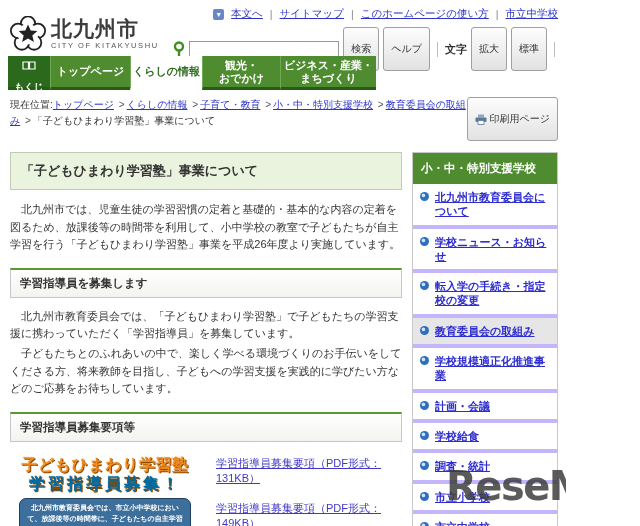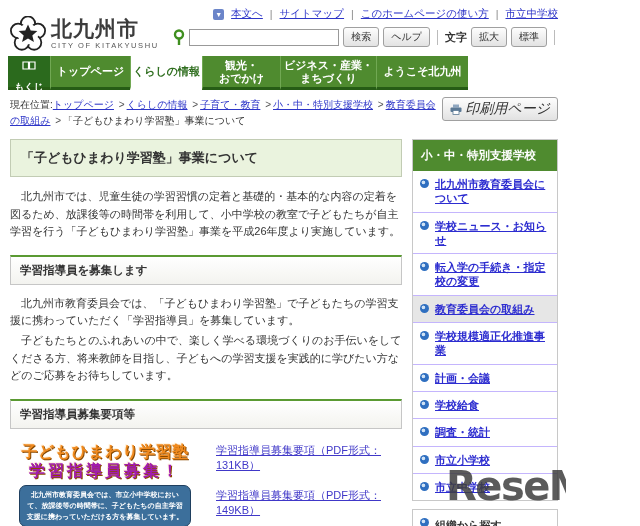--- a/index.html
+++ b/index.html
@@ -14,55 +14,55 @@
   .logo { display:flex; align-items:center; gap:5px; margin-top:8px; cursor:pointer; }
   .logo-title { font-size:21px; font-weight:bold; color:#3c3c3c; letter-spacing:1px; line-height:1; }
   .logo-sub { font-size:7.5px; color:#555; letter-spacing:1.6px; margin-top:2px; }
   .header-right { display:flex; flex-direction:column; align-items:flex-end; gap:6px; padding-top:3px; }
   .top-links { display:flex; align-items:center; gap:7px; font-size:10.5px; }
   .top-links a { color:#2d35c8; text-decoration:underline; cursor:pointer; }
   .tl-sep { color:#888; }
   .skip-ico { width:11px; height:11px; background:#6b85c9; border-radius:2px; display:inline-flex; align-items:center; justify-content:center; color:#fff; font-size:7px; line-height:1; }
   .search-row { display:flex; align-items:center; gap:4px; font-size:10.5px; }
   .search-input { width:150px; height:17px; border:1px solid #999; background:#fff; font-size:11px; padding:0 3px; }
-  .btn { font-size:10px; color:#333; padding:2px 7px; background:linear-gradient(#fdfdfd,#e2e2e2); border:1px solid #a0a0a0; border-radius:3px; cursor:pointer; white-space:nowrap; display:inline-flex; align-items:center; gap:3px; }
+  .btn { font-size:10px; color:#333; padding:14px 7px; background:linear-gradient(#fdfdfd,#e2e2e2); border:1px solid #a0a0a0; border-radius:3px; cursor:pointer; white-space:nowrap; display:inline-flex; align-items:center; gap:3px; }
   .vsep { width:1px; height:15px; background:#bbb; margin:0 3px; }
   .txt-label { font-size:11px; font-weight:bold; color:#333; }
   
   .nav { display:flex; padding:0 8px; height:34px; }
   .tab { background:#4f8b2f; color:#fff; font-weight:bold; font-size:11px; display:flex; flex-direction:column; align-items:center; justify-content:center; text-align:center; border-left:1px solid #71a853; border-bottom:3px solid #265c15; line-height:1.15; white-space:pre-line; cursor:pointer; }
   .tab:first-child { border-left:none; }
   .tab-mokuji { background:#2b6a1d; width:42px; font-size:9.5px; gap:1px; }
   .tab-active { background:#fff; color:#2f6e1f; border-bottom-color:#fff; }
   .w-top{width:80px}.w-kurashi{width:72px}.w-kanko{width:78px}.w-biz{width:96px}.w-yokoso{width:92px}.w-shisei{flex:1}
   
   .crumb-row { display:flex; justify-content:space-between; align-items:flex-start; padding:7px 8px 3px 10px; }
   .crumbs { font-size:10px; line-height:1.55; width:540px; color:#333; }
   .crumbs a { color:#2d35c8; text-decoration:underline; cursor:pointer; }
   .crumb-sep { color:#555; margin:0 2px; }
-  .print-btn { font-size:14px;font-style:italic; }
+  .print-btn { font-size:10px; }
   
   .content { display:flex; gap:10px; padding:8px 8px 0 10px; }
   .main-col { width:468px; }
   .title-box { background:#eaf3de; border:1px solid #c2ccb4; font-size:13px; font-weight:bold; color:#333; padding:9px 10px; margin-bottom:11px; }
   .para { font-size:11px; line-height:1.6; margin-bottom:2px; }
   .para-block { margin-bottom:12px; }
   .section-box { border:1px solid #c6c6c6; border-top:2px solid #5a9a32; background:linear-gradient(#ffffff,#f3f3ef); font-size:11.5px; font-weight:bold; color:#333; padding:6px 9px; margin:14px 0 10px; }
   .dl-row { display:flex; gap:16px; margin-top:11px; }
   .banner { width:190px; height:84px; background:#fff; padding-top:2px; flex:none; }
   .banner-l1 { font-size:16px; font-weight:bold; color:#f08a1e; text-align:center; letter-spacing:0.5px; text-shadow:1px 1px 0 #8a4a00, -1px -1px 0 #fff2dd; line-height:1.2; }
-  .banner-l2 { font-size:16px; font-weight:bold; color:#a21caf; text-align:center; letter-spacing:3px; text-shadow:1px 1px 0 #8a4a00, -1px -1px 0 #fff2dd; line-height:1.25; }
+  .banner-l2 { font-size:16px; font-weight:bold; color:#0369a1; text-align:center; letter-spacing:3px; text-shadow:1px 1px 0 #8a4a00, -1px -1px 0 #fff2dd; line-height:1.25; }
   .banner-box { margin:4px auto 0; width:172px; background:#3c6f9b; border:1px solid #1f3f5f; border-radius:7px; color:#fff; font-size:7px; font-weight:bold; line-height:1.55; padding:4px 6px; text-align:center; }
   .links-col { display:flex; flex-direction:column; gap:15px; padding-top:3px; font-size:11px; }
   .links-col a { color:#4038c8; text-decoration:underline; cursor:pointer; }
   
   .sidebar { width:146px; flex:none; }
   .side-box { border:1px solid #c8c8c8; background:#fff; margin-bottom:8px; }
   .side-header { background:#4f8b2f; color:#fff; font-weight:bold; font-size:11.5px; padding:8px 8px; }
-  .side-item { position:relative; padding:6px 5px 6px 22px; border-top:1px solid #c4b5fd; font-size:11px; line-height:1.3; }
+  .side-item { position:relative; padding:6px 5px 6px 22px; border-top:4px solid #c4b5fd; font-size:11px; line-height:1.3; }
   .side-item.first { border-top:none; }
   .side-item a { color:#2d2dd0; text-decoration:underline; font-weight:bold; cursor:pointer; }
   .side-item.current { background:#e6e6e6; }
   .side-item.plain { font-weight:bold; color:#333; padding-top:8px; padding-bottom:8px; }
   .bullet { position:absolute; left:7px; top:8px; width:9px; height:9px; border-radius:50%;
     background:radial-gradient(circle at 38% 38%, #cfe2f5 0 1.4px, #2f6fc0 2.2px); }
   
   .watermark { position:absolute; left:446px; top:466px; z-index:5; pointer-events:none;
     font-family:"DejaVu Sans",sans-serif; font-weight:bold; font-size:40px; letter-spacing:-1.5px;
     color:rgba(62,62,62,0.85); line-height:1; }
@@ -134,21 +134,20 @@
         </svg>
       </span>
       <span>もくじ</span>
     </div>
     <div class="tab w-top"><span>トップページ</span></div>
     <div class="tab w-kurashi tab-active"><span>くらしの情報</span></div>
     <div class="tab w-kanko"><span>観光・
 おでかけ</span></div>
     <div class="tab w-biz"><span>ビジネス・産業・
 まちづくり</span></div>
-    <div class="tab w-yokoso"><span>ようこそ北九州</span></div>
   </nav>
 
   <div class="crumb-row">
     <div class="crumbs">
       <span>現在位置:</span><a>トップページ</a>
       <span class="crumb-sep">&gt;</span><a>くらしの情報</a>
       <span class="crumb-sep">&gt;</span><a>子育て・教育</a>
       <span class="crumb-sep">&gt;</span><a>小・中・特別支援学校</a>
       <span class="crumb-sep">&gt;</span><a>教育委員会の取組み</a>
       <span class="crumb-sep">&gt;</span><span>「子どもひまわり学習塾」事業について</span>

